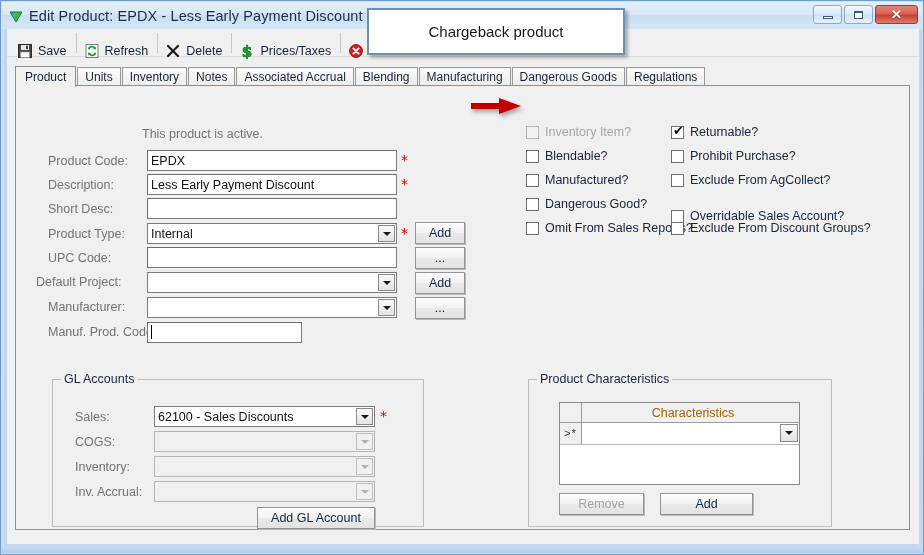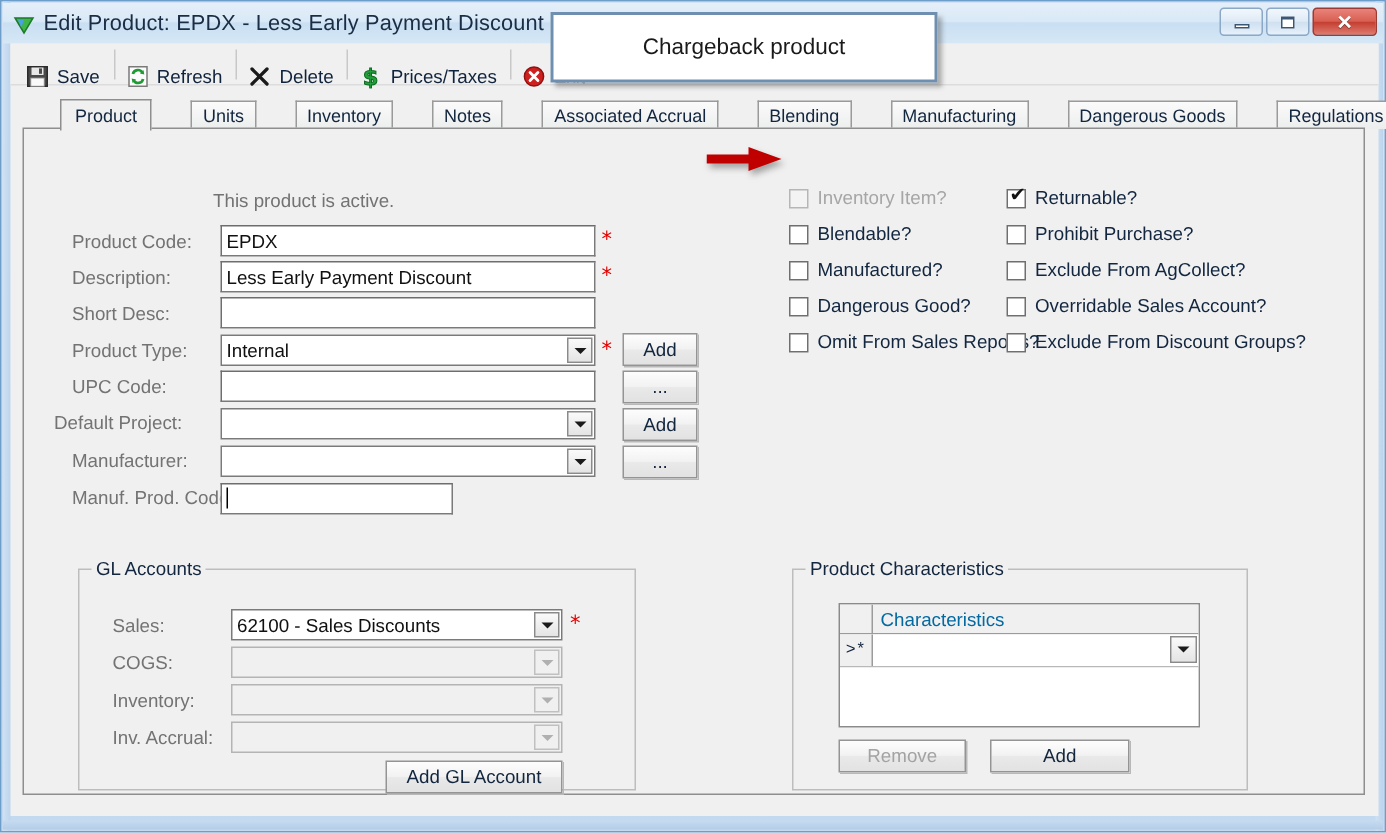--- a/index.html
+++ b/index.html
@@ -162,21 +162,20 @@
     line-height: 19px;
     padding: 0 7px;
     font-size: 12px;
     color: #12263f;
     background: linear-gradient(180deg,#fbfbfb,#eceded);
     border: 1px solid #9a9a9a;
     border-bottom: none;
     margin-right: 1px;
     box-sizing: border-box;
     white-space: nowrap;
-    margin-left: 25px;
   }
   .tab.active {
     height: 21px;
     line-height: 20px;
     background: #f0f0f0;
     border-color: #8e8e8e;
     position: relative;
     z-index: 3;
     margin-bottom: -1px;
     padding: 0 9px;
@@ -340,22 +339,23 @@
     box-sizing: border-box;
   }
   .grid-head .corner {
     width: 22px; height: 100%;
     border-right: 1px solid #9b9b9b;
     box-sizing: border-box;
   }
   .grid-head .hcell {
     padding-left: 5px;
     font-size: 12.5px;
-    color: #0369a1;
+    color: #a16207;
     flex: 1;
+    text-align: center;
   }
   .grid-row {
     height: 22px;
     display: flex;
     align-items: center;
     border-bottom: 1px solid #b9b9b9;
     box-sizing: border-box;
     background: #fff;
   }
   .grid-row .rowhdr {
@@ -611,21 +611,21 @@
         <span>Returnable?</span>
       </div>
       <div class="cbrow" style="left:655px; top:63px;">
         <span class="cbox"></span>
         <span>Prohibit Purchase?</span>
       </div>
       <div class="cbrow" style="left:655px; top:87px;">
         <span class="cbox"></span>
         <span>Exclude From AgCollect?</span>
       </div>
-      <div class="cbrow" style="left:655px; top:111px;">
+      <div class="cbrow" style="left:655px; top:123px;">
         <span class="cbox"></span>
         <span>Overridable Sales Account?</span>
       </div>
       <div class="cbrow" style="left:655px; top:135px;">
         <span class="cbox"></span>
         <span>Exclude From Discount Groups?</span>
       </div>
 
       <div class="group" style="left:36px; top:293px; width:372px; height:148px;">
         <span class="group-title">GL Accounts</span>

